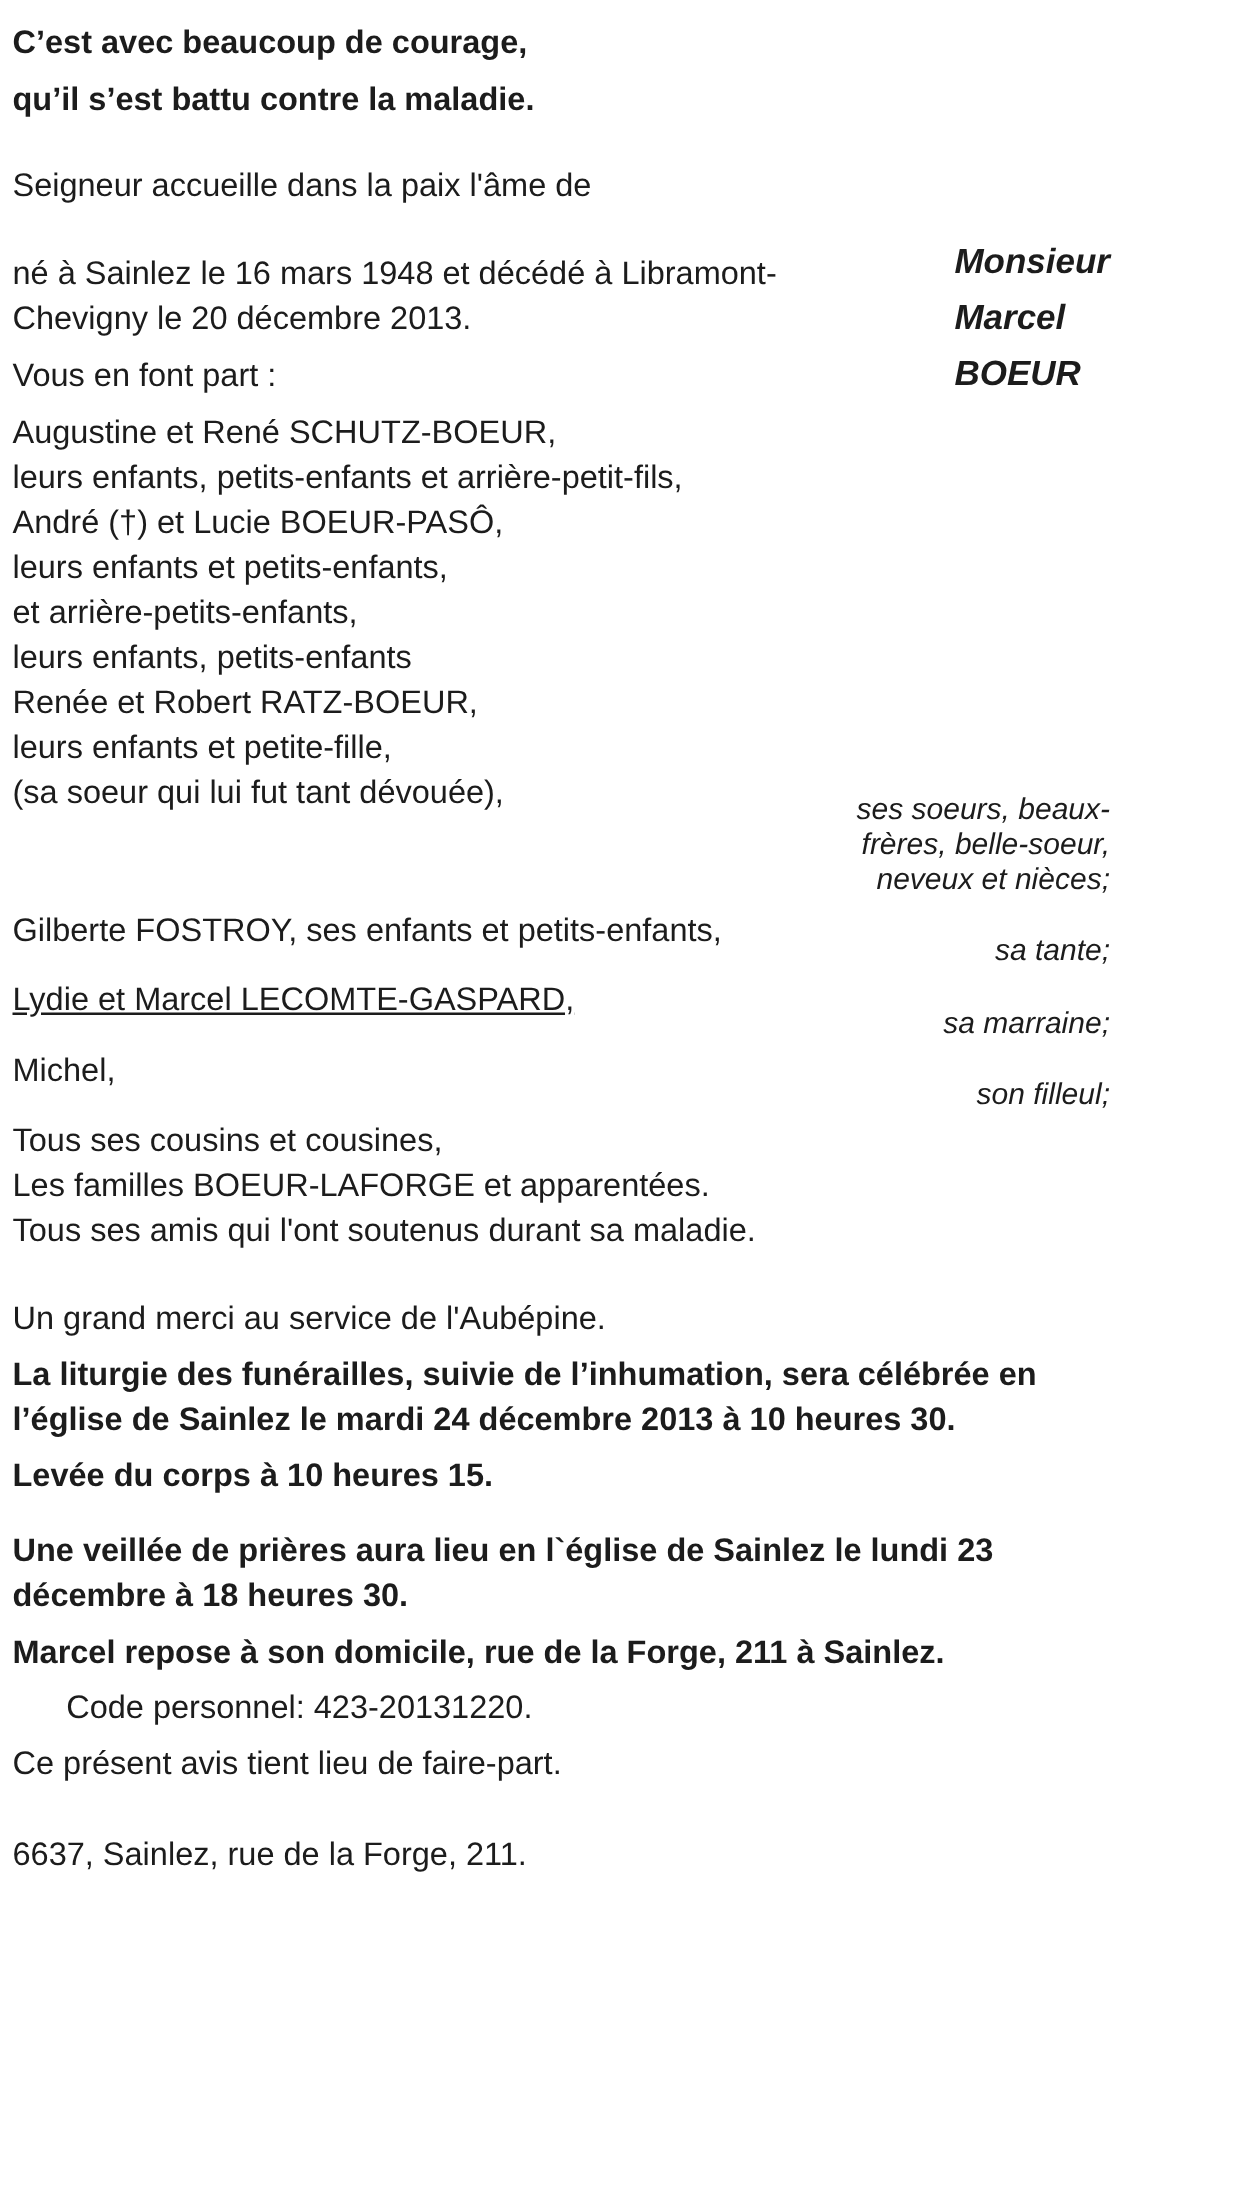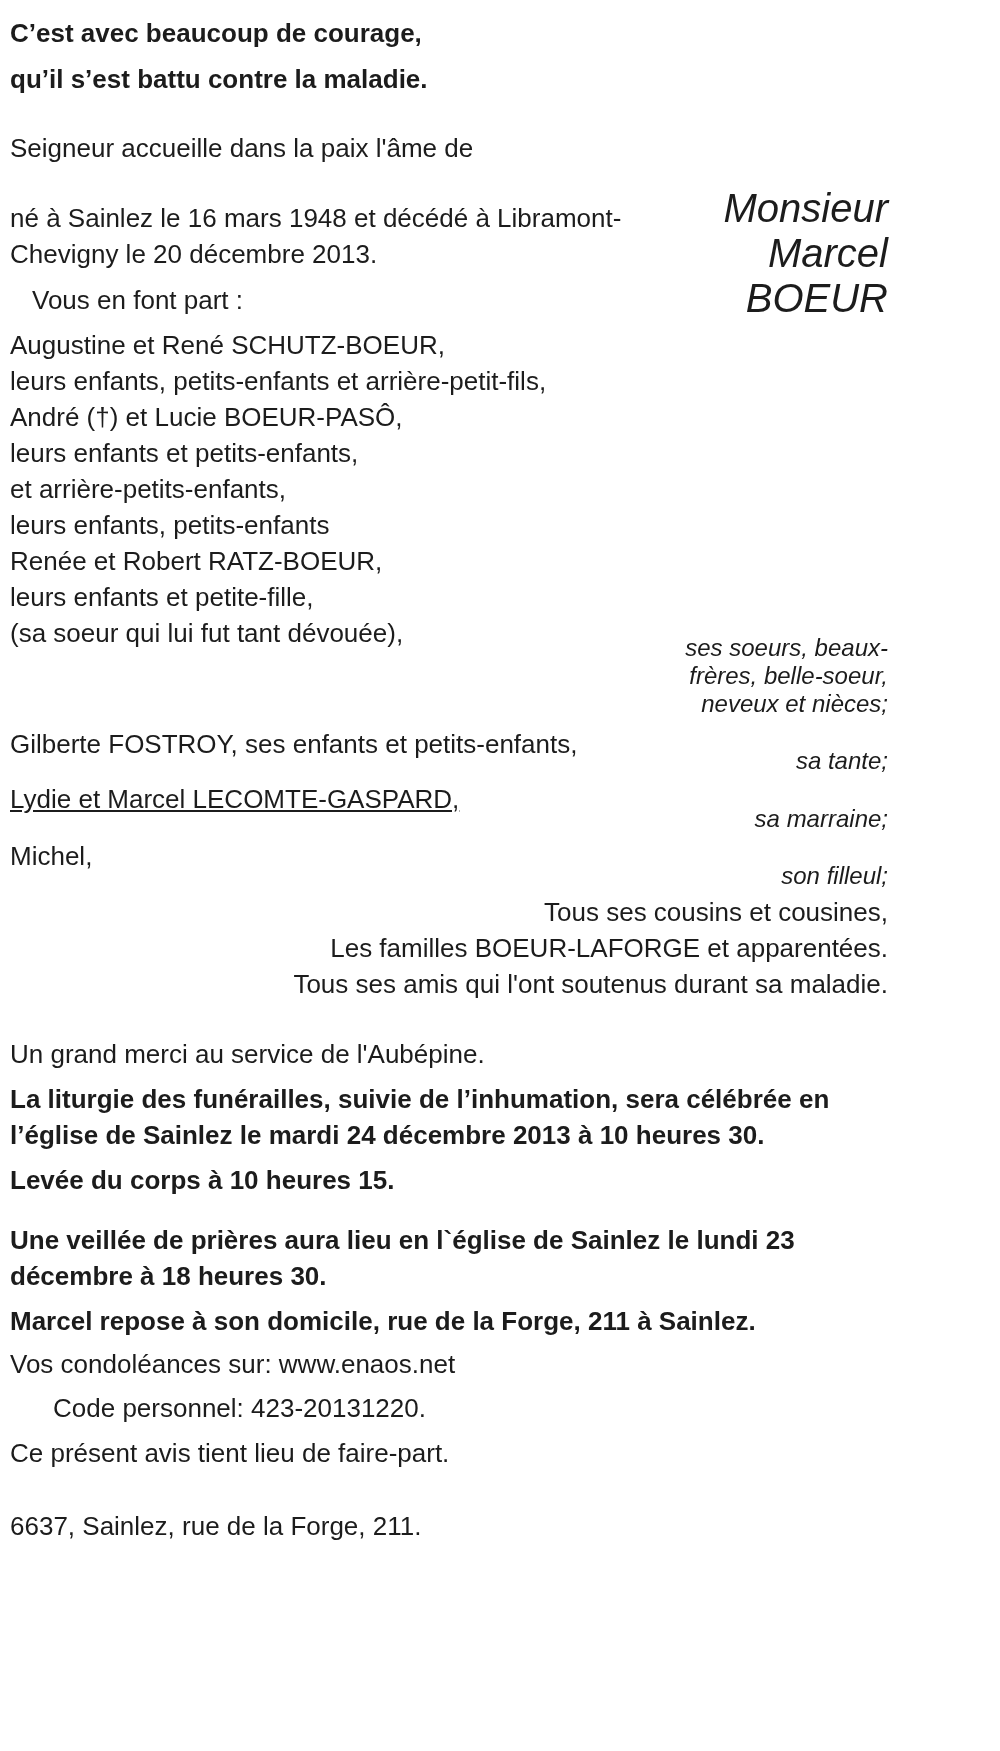--- a/index.html
+++ b/index.html
@@ -21,59 +21,59 @@
   }
   .block { margin: 0; }
 
   .courage {
     font-weight: bold;
     line-height: 46px;
     margin-top: 2px;
   }
   .invocation { margin-top: 28px; }
   .birthdeath { margin-top: 34px; }
-  .part-intro { margin-top: 10px; margin-left: 22px; }
+  .part-intro { margin-top: 10px; }
   .family { margin-top: 9px; }
 
   .right-label {
     text-align: right;
     font-style: italic;
     font-size: 24px;
     line-height: 30px;
   }
   .sisters-label {
     margin-top: -17px;
     line-height: 28px;
   }
   .pair-line-1 { margin-top: 8px; }
   .pair-label-1 { margin-top: -16px; }
   .pair-line-2 { margin-top: 5px; text-decoration: underline; }
   .pair-label-2 { margin-top: -13px; }
   .pair-line-3 { margin-top: 4px; }
   .pair-label-3 { margin-top: -13px; }
 
-  .others { margin-top: 3px; text-align: right; }
+  .others { margin-top: 3px; }
   .thanks { margin-top: 34px; }
   .liturgy { margin-top: 9px; font-weight: bold; }
   .levee { margin-top: 9px; font-weight: bold; }
   .veillee { margin-top: 24px; font-weight: bold; }
   .repose { margin-top: 9px; font-weight: bold; }
   .condoleances { margin-top: 7px; }
   .code { margin-top: 8px; margin-left: 43px; }
   .faire-part { margin-top: 9px; }
   .address { margin-top: 37px; }
 
   .deceased-name {
     position: absolute;
     top: 186px;
     right: 112px;
-    text-align: right;
-    font-weight: normal;
+    text-align: left;
+    font-weight: bold;
     font-style: italic;
-    font-size: 40px;
+    font-size: 28px;
     line-height: 45px;
   }
 </style>
 </head>
 <body>
 
 <div class="page">
 
   <div class="courage block">
     <div>C’est avec beaucoup de courage,</div>
@@ -137,21 +137,20 @@
 
   <div class="levee block">Levée du corps à 10 heures 15.</div>
 
   <div class="veillee block">
     <div>Une veillée de prières aura lieu en l`église de Sainlez le lundi 23</div>
     <div>décembre à 18 heures 30.</div>
   </div>
 
   <div class="repose block">Marcel repose à son domicile, rue de la Forge, 211 à Sainlez.</div>
 
-  <div class="condoleances block">Vos condoléances sur: www.enaos.net</div>
 
   <div class="code block">Code personnel: 423-20131220.</div>
 
   <div class="faire-part block">Ce présent avis tient lieu de faire-part.</div>
 
   <div class="address block">6637, Sainlez, rue de la Forge, 211.</div>
 
 </div>
 
 </body></html>

